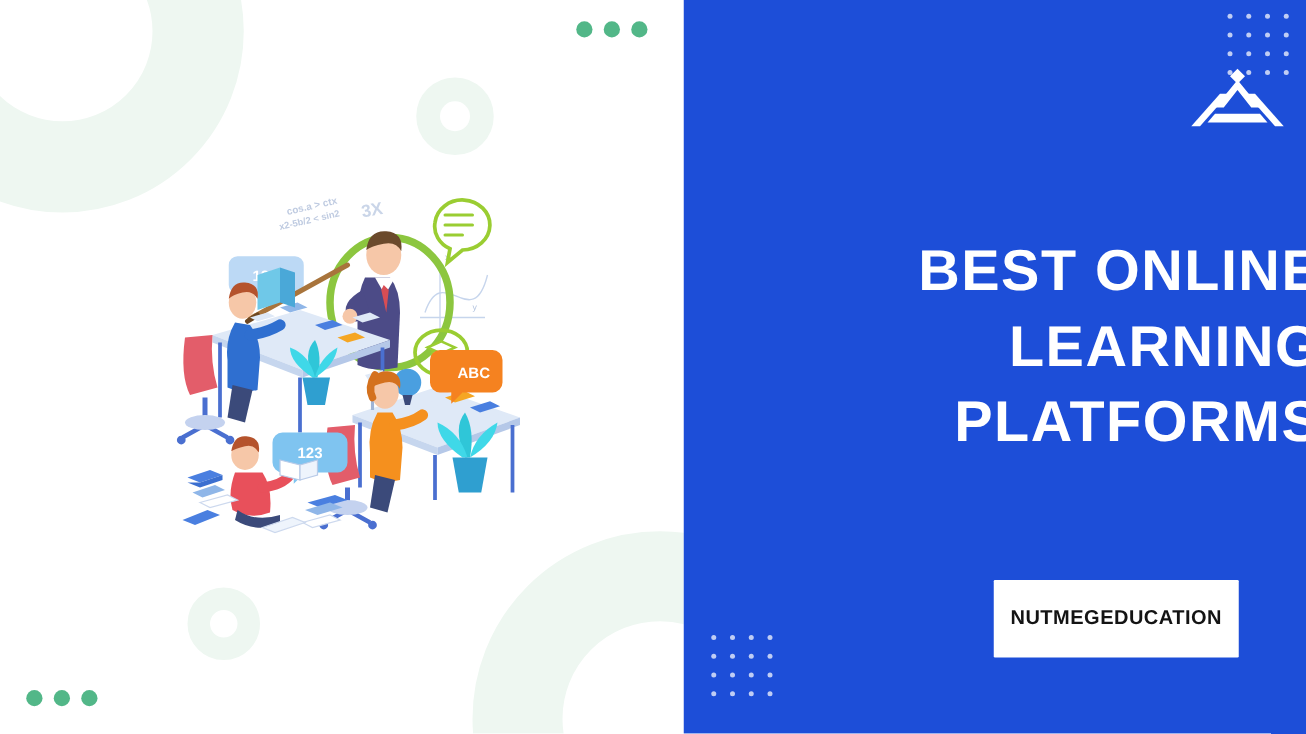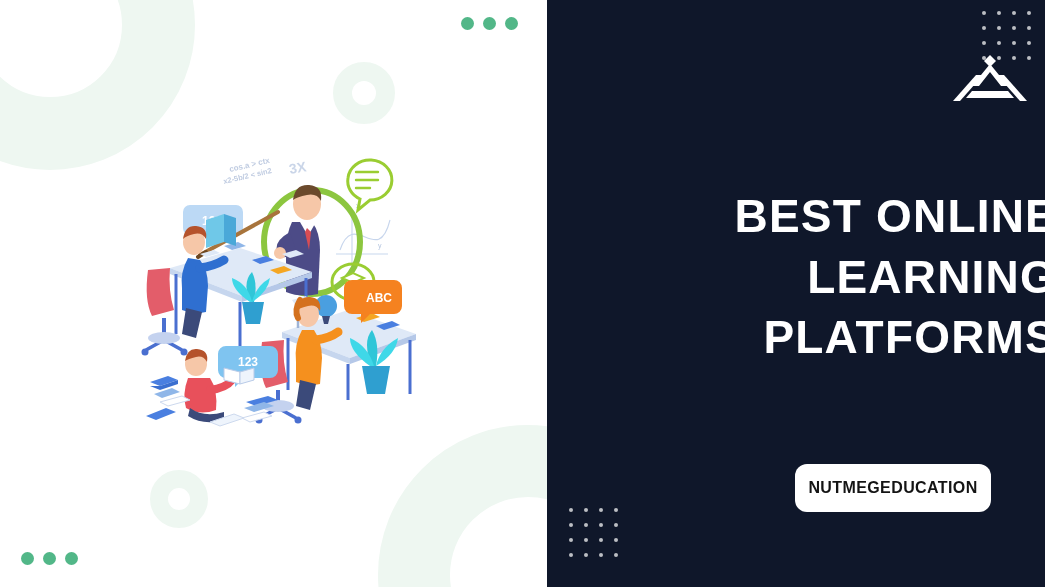--- a/index.html
+++ b/index.html
@@ -44,21 +44,21 @@
   #illustration {
     position:absolute; left:140px; top:150px;
     width:290px; height:285px;
   }
   #illustration svg { display:block; width:100%; height:100%; }
 
   
   #right-panel {
     position:absolute; left:547px; top:0;
     width:498px; height:587px;
-    background:#0f172a;
+    background:#1d4ed8;
     overflow:hidden;
   }
 
   .dot-grid { position:absolute; display:grid; grid-template-columns:repeat(4,1fr); gap:11px; }
   .dot-grid i {
     display:block; width:4px; height:4px; border-radius:50%;
     background:rgba(255,255,255,0.72);
   }
   #grid-topright { right:14px; top:11px; }
   #grid-bottomleft { left:22px; bottom:30px; }
@@ -80,23 +80,23 @@
     font-weight:bold;
     letter-spacing:1.2px;
     line-height:1.32;
     white-space:nowrap;
   }
   #headline .hl-line { display:block; }
 
   #brand-badge {
     position:absolute;
     left:248px; top:464px;
-    width:196px; height:48px;
+    width:196px; height:62px;
     background:#ffffff;
-    border-radius:12px;
+    border-radius:1px;
     display:flex; align-items:center; justify-content:center;
   }
   #brand-badge-label {
     color:#141414;
     font-size:16px;
     font-weight:bold;
     letter-spacing:0.4px;
   }
 </style>
 </head>

